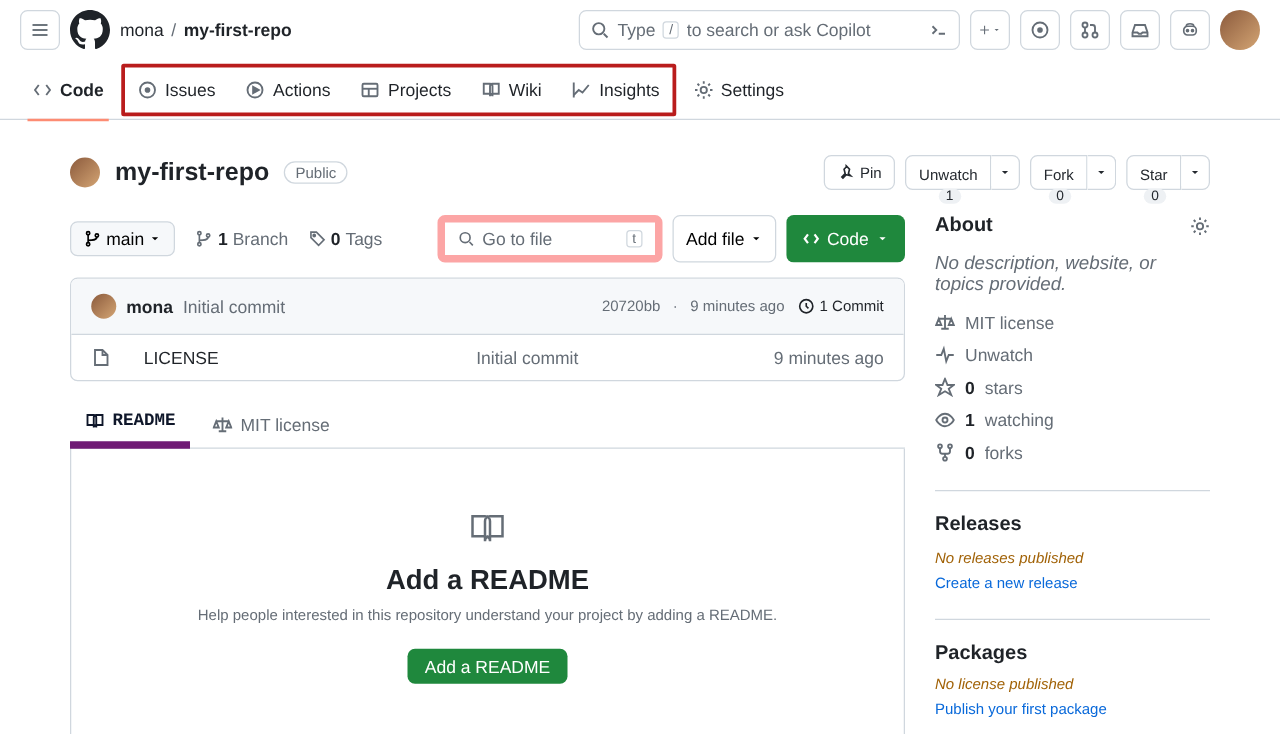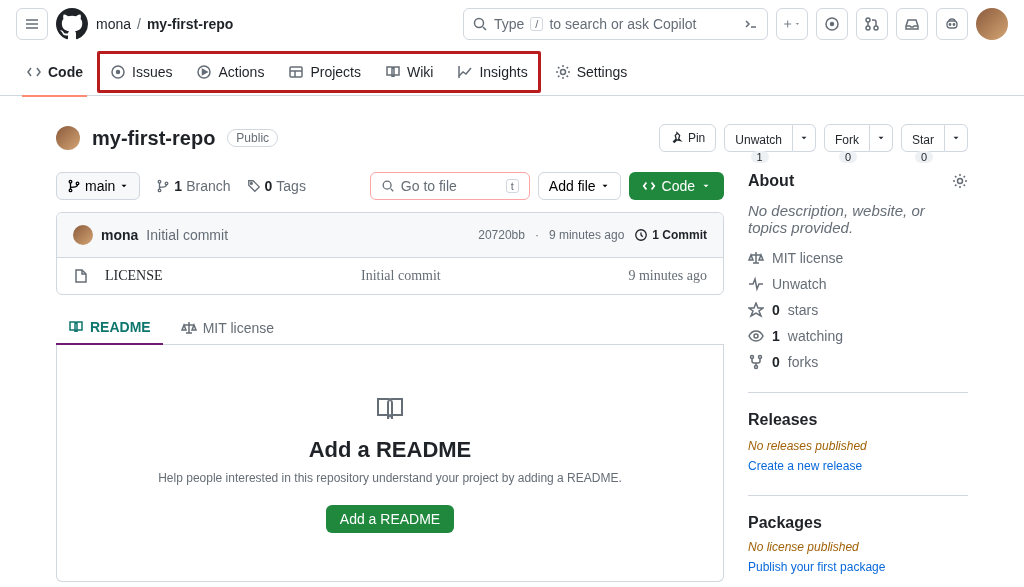--- a/index.html
+++ b/index.html
@@ -48,40 +48,40 @@
 .layout{display:flex;gap:24px;margin-top:8px;}
 .main-col{flex:1;min-width:0;}
 .sidebar{width:220px;flex-shrink:0;}
 
 .file-nav{display:flex;align-items:center;gap:12px;margin-bottom:12px;}
 .file-nav .left{display:flex;gap:16px;align-items:center;}
 .file-nav .right{margin-left:auto;display:flex;gap:8px;}
 .branch-btn{display:flex;align-items:center;gap:4px;border:1px solid #d0d7de;border-radius:6px;padding:5px 10px;font-size:14px;background:#f6f8fa;cursor:pointer;}
 .meta-link{display:flex;align-items:center;gap:4px;color:#656d76;font-size:14px;}
 .meta-link b{color:#1f2328;}
-.goto{display:flex;align-items:center;gap:6px;border:1px solid #fca5a5;border-radius:6px;padding:5px 10px;color:#656d76;width:160px;font-size:14px;justify-content:space-between;}
+.goto{display:flex;align-items:center;gap:6px;border:6px solid #fca5a5;border-radius:6px;padding:5px 10px;color:#656d76;width:180px;font-size:14px;justify-content:space-between;}
 .goto .spacer{flex:1;}
 .addfile-btn{display:flex;align-items:center;gap:4px;border:1px solid #d0d7de;border-radius:6px;padding:5px 10px;font-size:14px;background:#fff;}
 .code-btn{display:flex;align-items:center;gap:6px;border:1px solid rgba(0,0,0,0);border-radius:6px;padding:5px 12px;font-size:14px;background:#1f883d;color:#fff;font-weight:500;}
 
 .file-box{border:1px solid #d0d7de;border-radius:6px;overflow:hidden;}
 .commit-row{display:flex;align-items:center;gap:8px;padding:12px 16px;background:#f6f8fa;border-bottom:1px solid #d0d7de;font-size:14px;}
 .commit-avatar{width:20px;height:20px;border-radius:50%;background:linear-gradient(135deg,#8b5a3c,#d4a574);}
 .commit-row .author{font-weight:600;}
 .commit-row .msg{color:#656d76;}
 .commit-row .meta{margin-left:auto;display:flex;align-items:center;gap:10px;color:#656d76;font-size:12px;}
-.commit-row .commits{display:flex;align-items:center;gap:4px;color:#1f2328;font-weight:700;}
-.file-row{display:flex;align-items:flex-start;gap:16px;padding:10px 16px;font-size:14px;font-family:Liberation Serif, serif;}
+.commit-row .commits{display:flex;align-items:center;gap:4px;color:#1f2328;font-weight:400;}
+.file-row{display:flex;align-items:flex-start;gap:26px;padding:10px 16px;font-size:14px;}
 .file-row .fname{width:240px;}
 .file-row .fmsg{flex:1;color:#656d76;}
 .file-row .ftime{color:#656d76;text-align:right;}
 
 .tabs{display:flex;gap:6px;margin-top:16px;border-bottom:1px solid #d0d7de;}
 .tab{display:flex;align-items:center;gap:6px;padding:8px 12px;font-size:14px;cursor:pointer;color:#656d76;}
-.tab.active{color:#0f766e;font-weight:600;border-bottom:2px solid #701a75;margin-bottom:-1px;}
+.tab.active{color:#0f172a;font-weight:600;border-bottom:6px solid #701a75;margin-bottom:-1px;font-family:Liberation Mono, monospace;}
 
 .readme-box{border:1px solid #d0d7de;border-top:none;border-radius:0 0 6px 6px;padding:48px 24px;text-align:center;}
 .readme-box svg{margin:0 auto 12px;color:#656d76;}
 .readme-box h2{font-size:22px;margin-bottom:8px;}
 .readme-box p{font-size:12px;color:#656d76;margin-bottom:20px;}
 .btn-primary{background:#1f883d;color:#fff;border:none;border-radius:6px;padding:6px 14px;font-size:14px;font-weight:500;cursor:pointer;}
 
 
 .sb-section{margin-bottom:22px;}
 .sb-head{display:flex;align-items:center;justify-content:space-between;margin-bottom:12px;}

